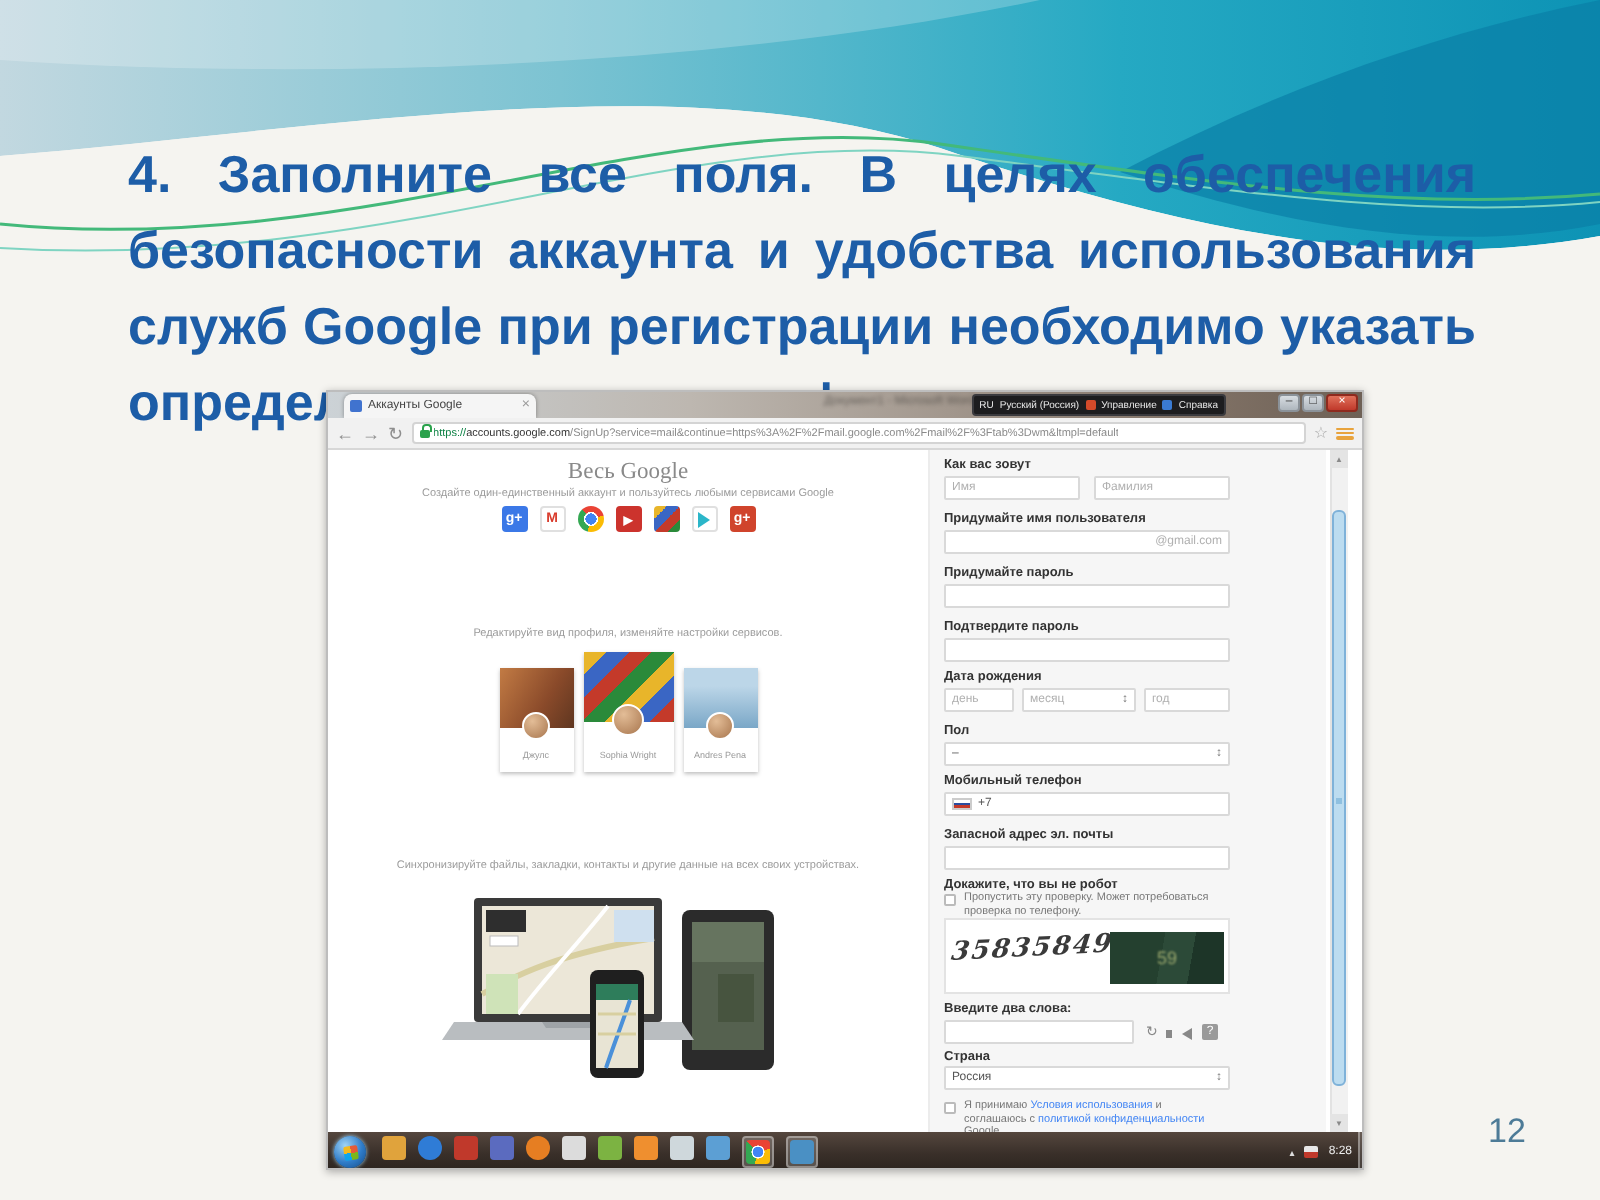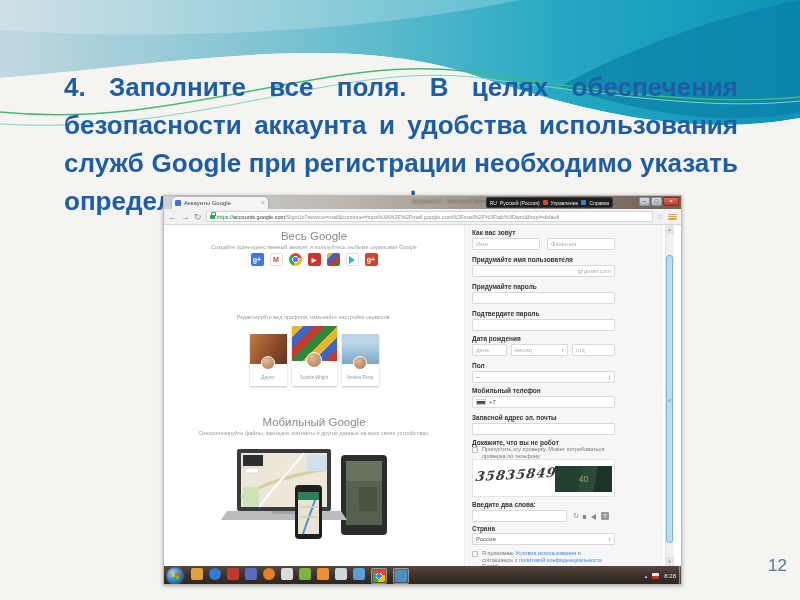--- a/index.html
+++ b/index.html
@@ -11,21 +11,21 @@
   .wave-svg { position:absolute; top:0; left:0; }
 
   
   .slide-title {
     position:absolute; left:64px; top:68px; width:674px;
     font-size:26px; line-height:38px; font-weight:700;
     color:#1d5da7; text-align:justify;
   }
 
   
-  .page-num { position:absolute; left:768px; top:556px; font-size:17px; color:#4d7b97; }
+  .page-num { position:absolute; left:744px; top:556px; font-size:17px; color:#4d7b97; }
 
   
   .shot { position:absolute; left:163px; top:195px; width:519px; height:390px;
           background:#fff; border:1px solid #bdbdbd; box-shadow:0 1px 4px rgba(0,0,0,.3);
           font-family:"Liberation Sans", sans-serif; overflow:hidden; }
 
   
   .topstrip { position:absolute; top:0; left:0; width:100%; height:13px;
       background:linear-gradient(90deg,#ccd2d6 0%,#bdb7b0 35%,#a2978d 60%,#837468 82%,#6e6156 100%); }
   .ghost-title { position:absolute; left:248px; top:2px; font-size:6px; color:#3d3a36;
@@ -58,21 +58,21 @@
   .url .scheme { color:#0b8043; } .url .host { color:#333; } .url .path { color:#8a8a8a; }
   .star { font-size:8px; color:#a8a8a8; margin-right:4px; line-height:9px; }
   .menu-ic { width:9px; height:8px; display:flex; flex-direction:column; justify-content:space-between; padding:1px 0; }
   .menu-ic i { display:block; height:1.5px; background:#e8a33d; border-radius:1px; }
 
   
   .content { position:absolute; top:29px; left:0; width:519px; height:341px; background:#fff; overflow:hidden; }
 
   
   .left-col { position:absolute; top:0; left:0; width:300px; height:341px; }
-  .headline { position:absolute; width:100%; text-align:center; font-size:11.5px; color:#8a8a8a; font-weight:400; }
+  .headline { position:absolute; width:100%; text-align:center; font-size:11.5px; color:#8a8a8a; font-weight:400;font-family:Liberation Serif, serif; }
   .subline  { position:absolute; width:100%; text-align:center; font-size:5.5px; color:#9b9b9b; line-height:7px; padding:0 30px; }
   .svc-row { position:absolute; top:28px; left:0; width:100%; display:flex; justify-content:center; gap:6px; }
   .svc { width:13px; height:13px; border-radius:2px; display:flex; align-items:center; justify-content:center;
          font-size:7px; font-weight:bold; color:#fff; }
   .svc-gplus { background:#3b78e7; }
   .svc-gmail { background:#fff; border:1px solid #e0e0e0; color:#d93b2c; }
   .svc-chrome { border-radius:50%;
       background: radial-gradient(circle at center,#4285f4 0 30%,#fff 31% 38%,rgba(0,0,0,0) 39%),
                   conic-gradient(from -45deg,#ea4335 0 120deg,#fbbc05 0 240deg,#34a853 0 360deg); }
   .svc-yt { background:#cc332d; font-size:6px; }
@@ -239,21 +239,20 @@
             <div class="cover cov2"></div>
             <div class="avatar"></div>
             <div class="card-name">Sophia Wright</div>
           </div>
           <div class="card small">
             <div class="cover cov3"></div>
             <div class="avatar"></div>
             <div class="card-name">Andres Pena</div>
           </div>
         </div>
-        <div class="headline" style="top:191px">Мобильный Google</div>
         <div class="subline" style="top:205px">Синхронизируйте файлы, закладки, контакты и другие данные на всех своих устройствах.</div>
         <svg style="position:absolute; top:222px; left:55px" width="190" height="100" viewBox="0 0 190 100">
           <rect x="122" y="8" width="46" height="80" rx="4" fill="#2b2b2b"></rect>
           <rect x="127" y="14" width="36" height="64" fill="#55614f"></rect>
           <rect x="127" y="14" width="36" height="20" fill="#6d7c66" opacity=".7"></rect>
           <rect x="140" y="40" width="18" height="24" fill="#47543f"></rect>
           <rect x="18" y="2" width="94" height="62" rx="2" fill="#3a3a3a"></rect>
           <rect x="22" y="6" width="86" height="54" fill="#ece7d8"></rect>
           <path d="M22,50 C40,40 60,30 108,22" stroke="#d8cfa0" stroke-width="3" fill="none"></path>
           <path d="M40,60 C55,40 70,25 85,6" stroke="#ffffff" stroke-width="2" fill="none"></path>
@@ -311,21 +310,21 @@
         <div class="fl" style="top:189px">Запасной адрес эл. почты</div>
         <input class="fi" style="top: 198px; left: 7px; width: 143px;">
 
         <div class="fl" style="top:214px">Докажите, что вы не робот</div>
         <span class="cb" style="top:222px;left:7px"></span>
         <div class="small-txt" style="top:221px;left:17px;width:128px">Пропустить эту проверку. Может потребоваться проверка по телефону.</div>
 
         <div class="captcha">
           <div class="cap-digits">35835849</div>
           <div class="cap-photo">
-            <span>40</span>
+            <span>59</span>
           </div>
         </div>
 
         <div class="fl" style="top:276px">Введите два слова:</div>
         <input class="fi" style="top: 285px; left: 7px; width: 95px;">
         <span class="cap-ic" style="top:287px;left:108px">↻</span>
         <span class="spk" style="top:289px;left:126px"></span>
         <span class="help-ic" style="top:287px;left:136px">?</span>
 
         <div class="fl" style="top:300px">Страна</div>

